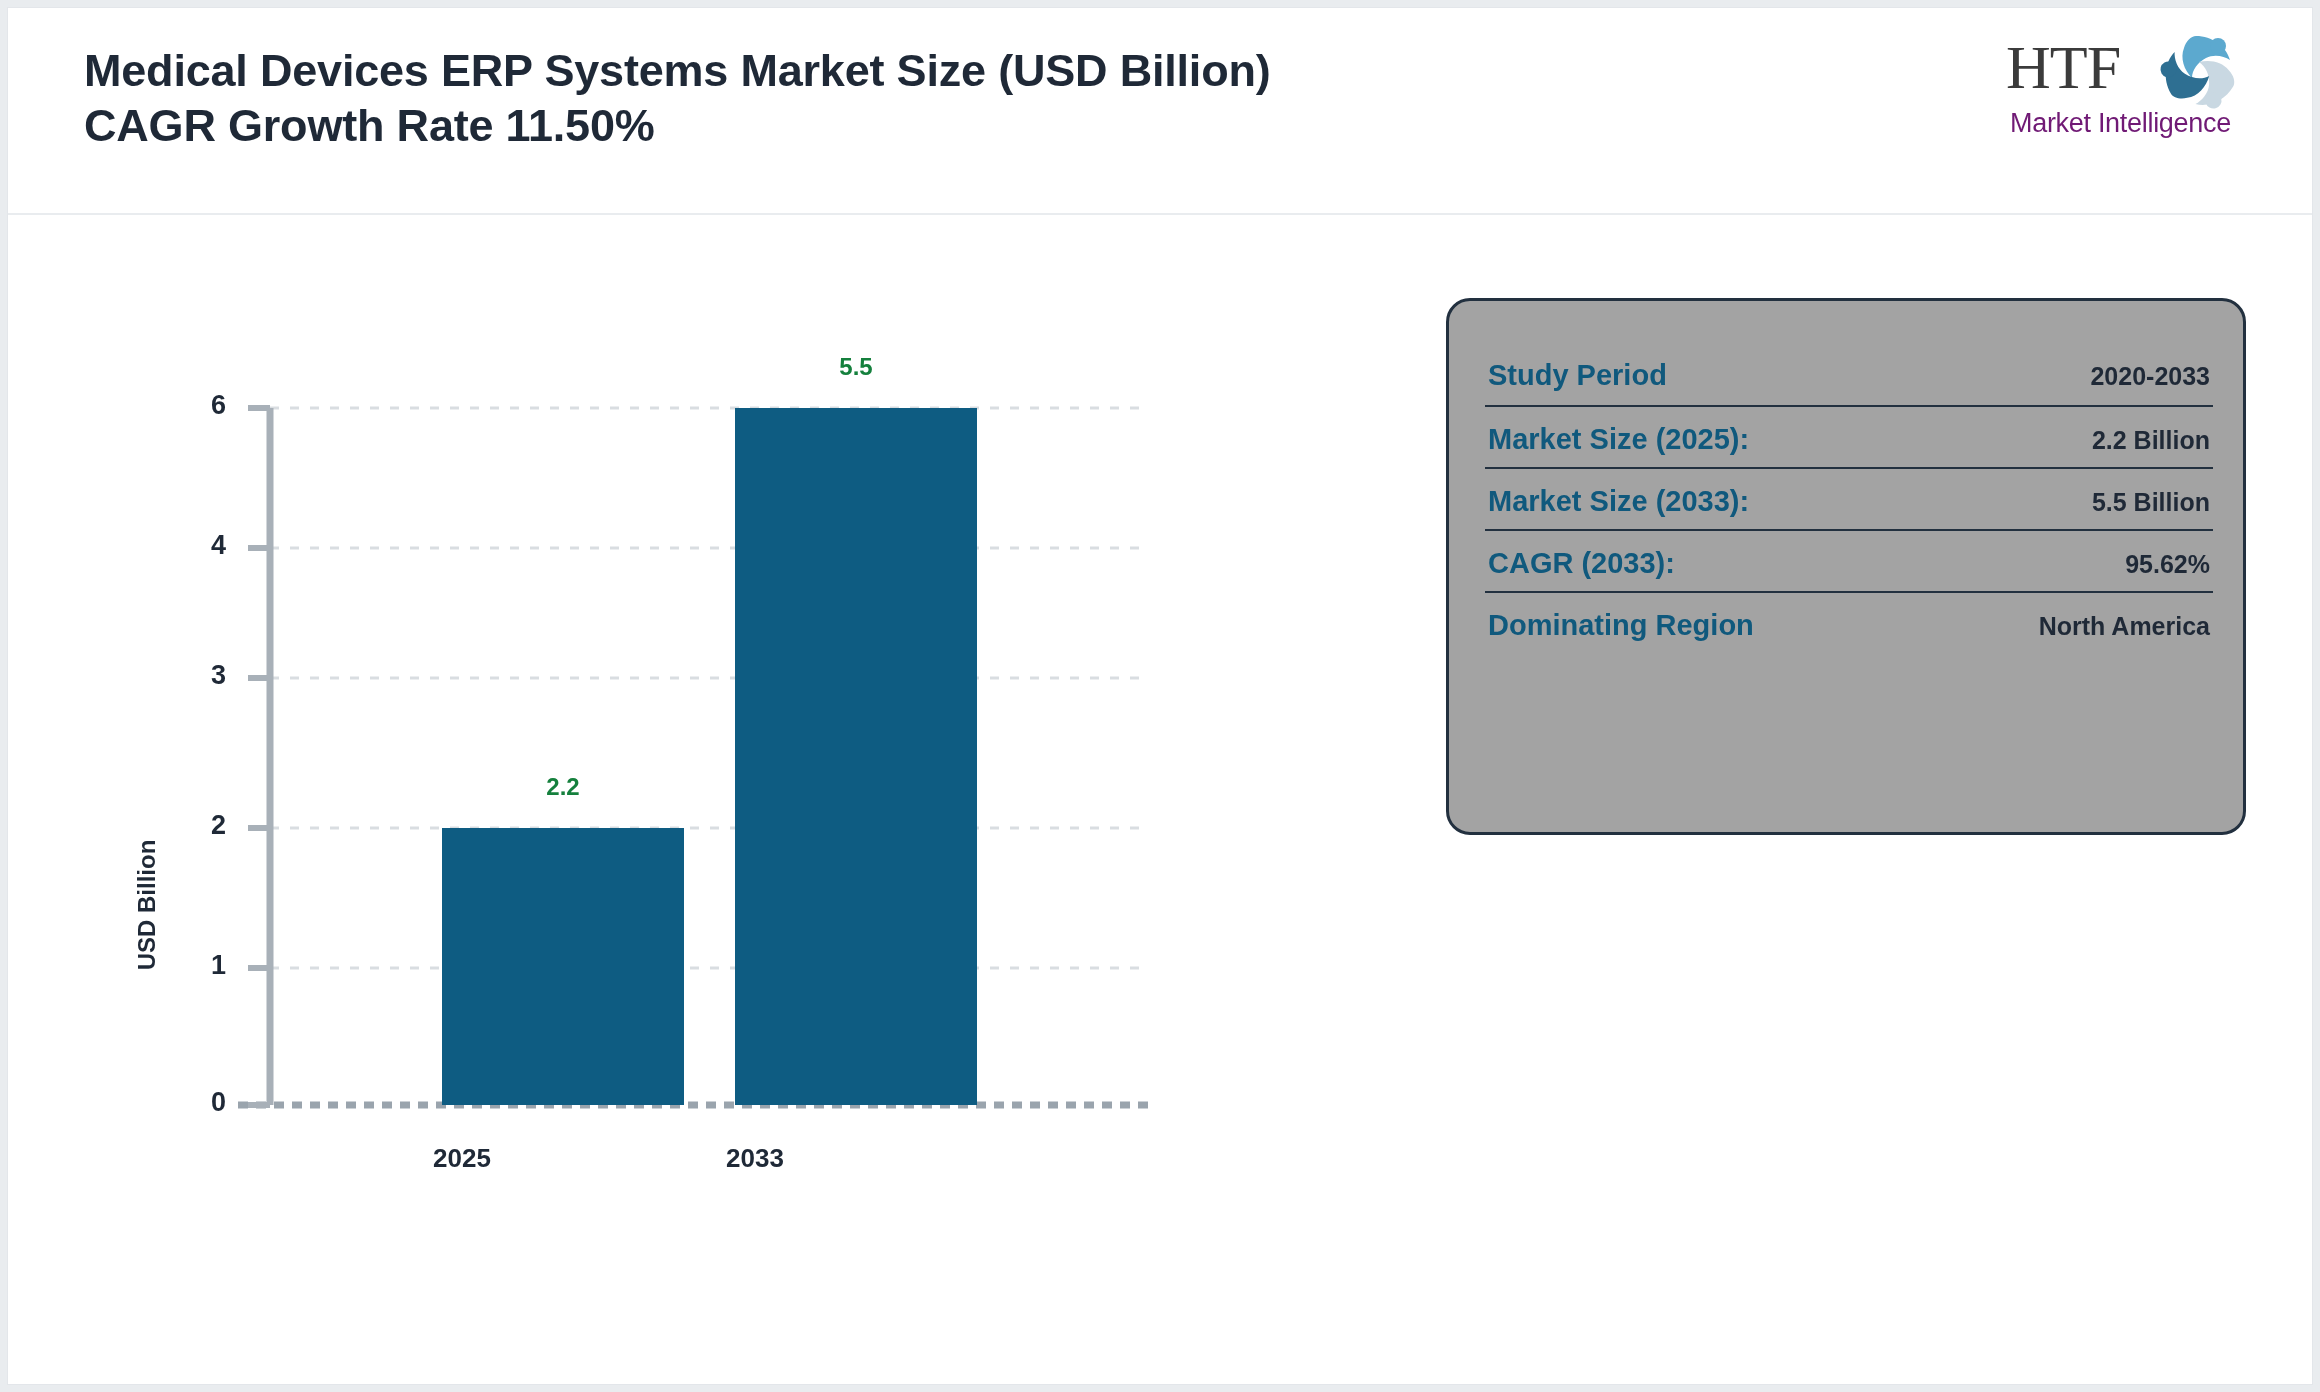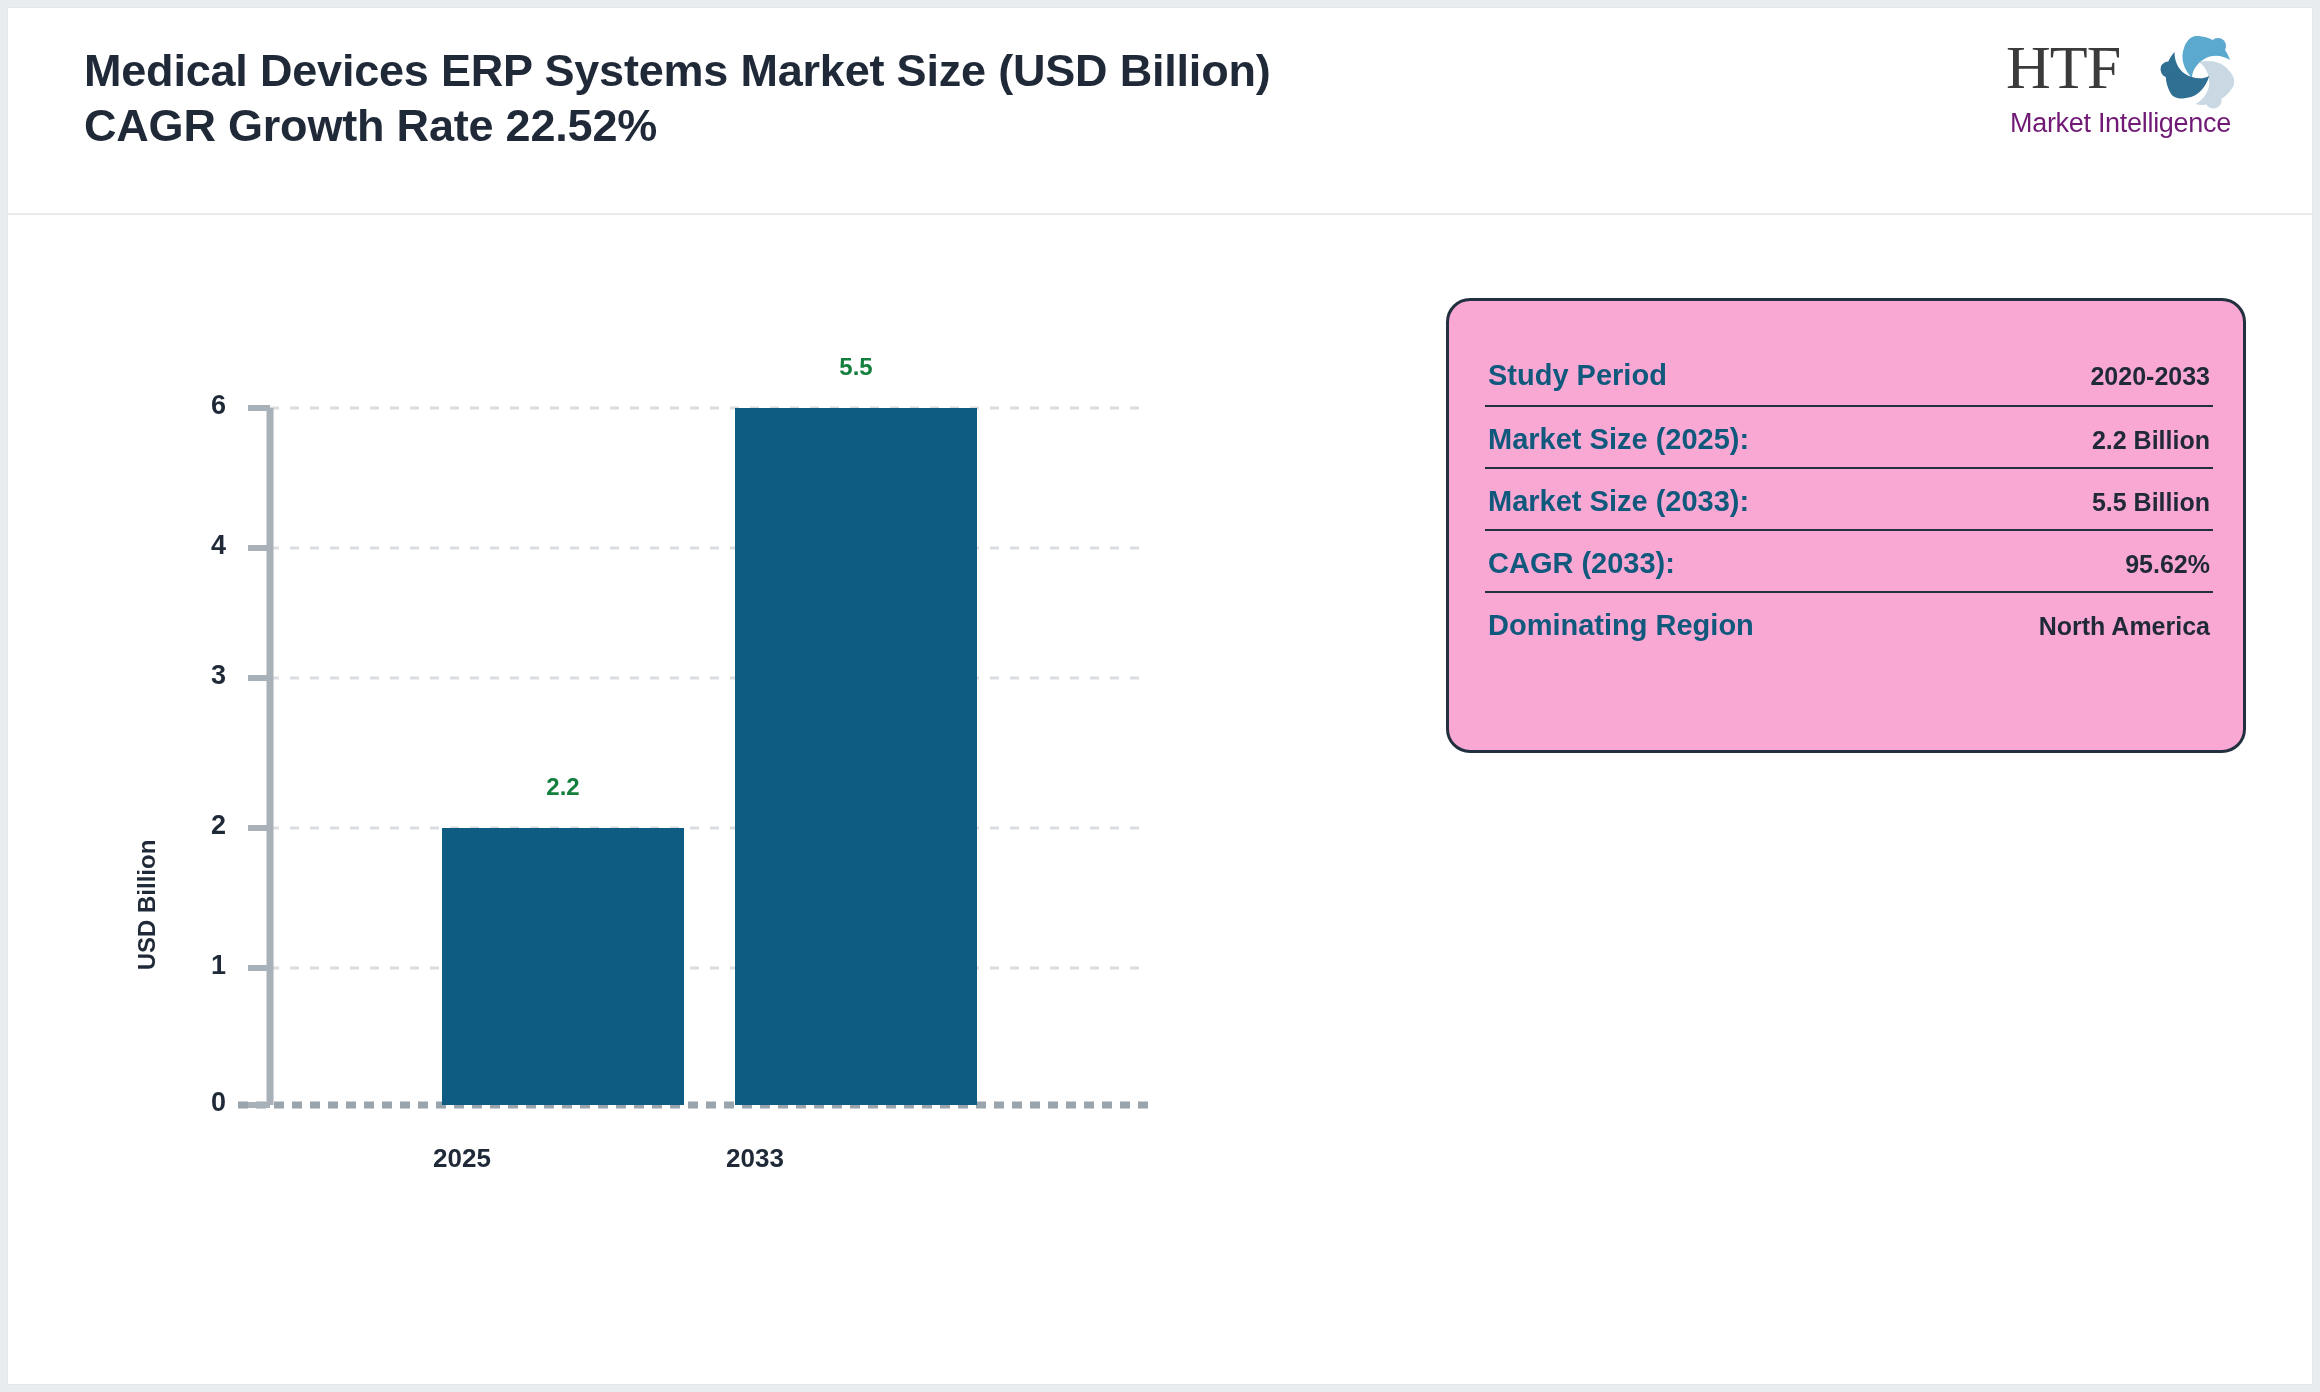--- a/index.html
+++ b/index.html
@@ -121,24 +121,24 @@
     text-align: center;
     font-size: 24px;
     font-weight: bold;
     color: #15803d;
   }
 
   
   .info-panel {
     position: absolute;
     left: 1438px; top: 290px;
-    width: 800px; height: 455px;
+    width: 800px; height: 537px;
     border: 3px solid #22303f;
     border-radius: 24px;
-    background: #f9a8d4;
+    background: #a3a3a3;
   }
 
   .info-rows {
     position: absolute;
     left: 36px; top: 42px;
     width: 728px;
   }
 
   .info-row {
     display: flex;
@@ -164,21 +164,21 @@
     padding-top: 16px;
   }
 </style>
 </head>
 <body>
 
 <div id="page">
   <div class="card">
 
     <div class="header">
-      <div class="title">Medical Devices ERP Systems Market Size (USD Billion) CAGR Growth Rate 22.52%</div>
+      <div class="title">Medical Devices ERP Systems Market Size (USD Billion) CAGR Growth Rate 11.50%</div>
 
       <div class="logo">
         <div class="logo-mark">
           <div class="logo-htf">HTF</div>
           <div class="logo-sub">Market Intelligence</div>
           <svg class="logo-emblem" width="120" height="84" viewBox="0 0 120 84">
             <g transform="translate(60,40)">
 
               <g fill="#5ca9cf">
                 <path d="M -4,-36 C 12,-36 26,-26 30,-12 C 24,-16 14,-18 6,-14 C -2,-10 -8,-2 -8,6 C -16,-2 -20,-14 -16,-24 C -14,-31 -9,-36 -4,-36 Z"></path>

